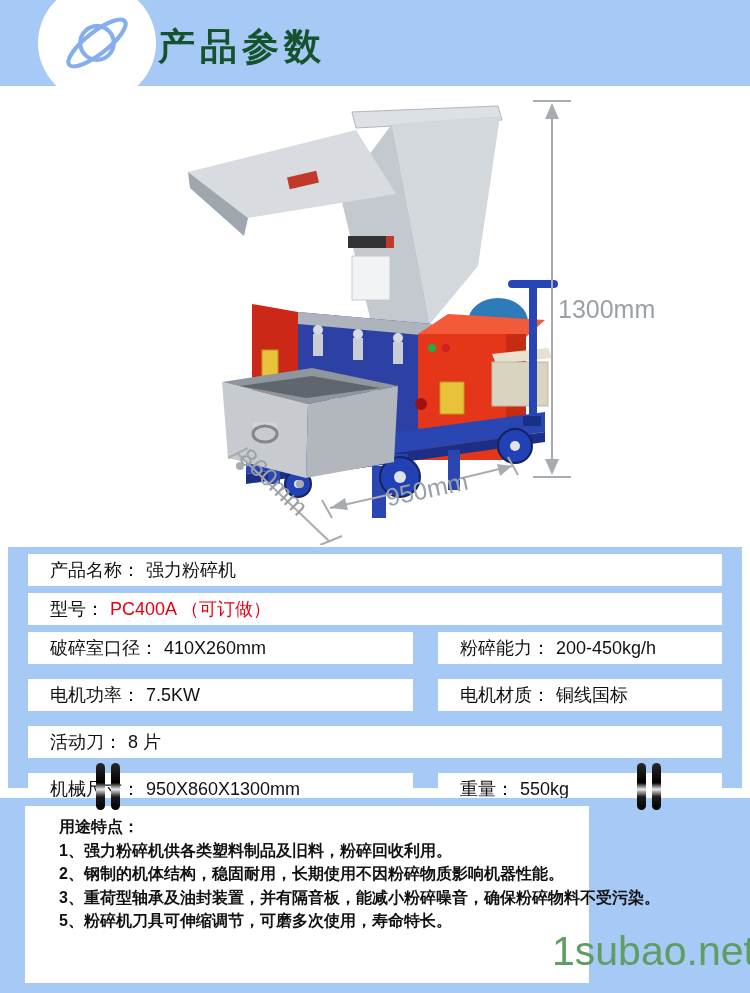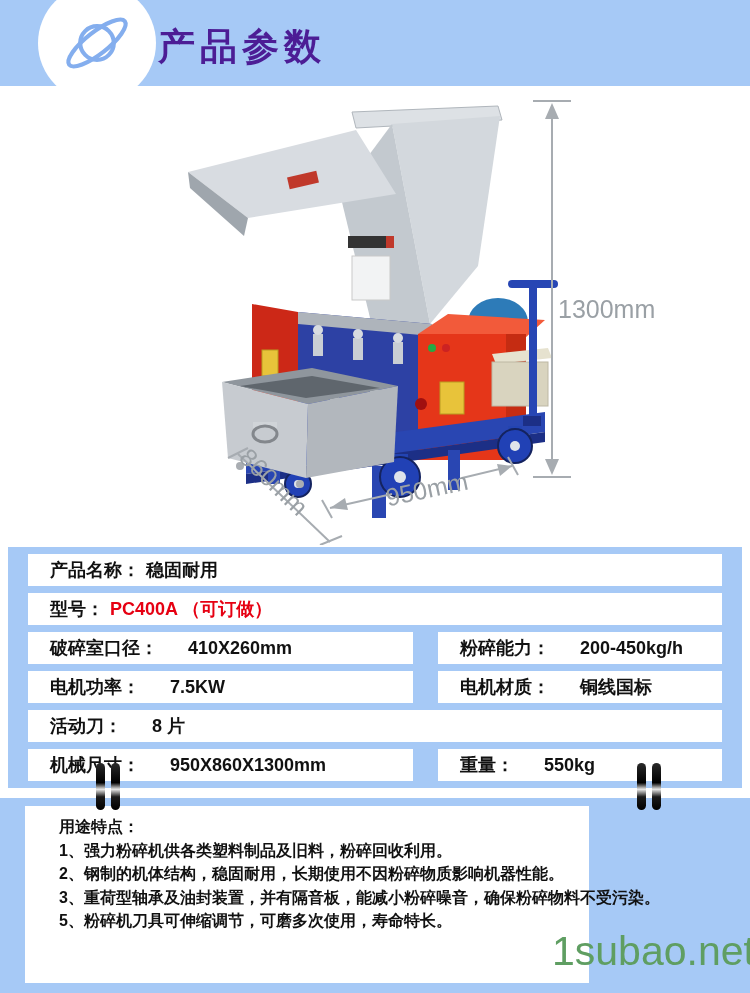--- a/index.html
+++ b/index.html
@@ -4,33 +4,33 @@
 <style>
   html,body{margin:0;padding:0;background:#fff;}
   .page{
     position:relative;width:750px;height:993px;overflow:hidden;background:#fff;
     font-family:"Liberation Sans","DejaVu Sans",sans-serif;
   }
   
   .header{position:absolute;top:0;left:0;width:750px;height:86px;background:var(--header-bg,#a6c9f6);}
   .planet-badge{position:absolute;left:38px;top:-16px;width:118px;height:118px;border-radius:50%;
     background:#fff;display:flex;align-items:center;justify-content:center;}
-  .page-title{position:absolute;left:158px;top:22px;font-size:37px;font-weight:bold;color:#4c1d95;letter-spacing:5px;}
+  .page-title{position:absolute;left:158px;top:22px;font-size:37px;font-weight:bold;color:#14532d;letter-spacing:5px;}
   
   .machine-area{position:absolute;top:86px;left:0;width:750px;height:459px;background:#fff;}
   .machine-area svg{display:block;}
   
   .spec-panel{position:absolute;top:547px;left:8px;width:734px;height:241px;background:var(--panel-bg,#a6c9f6);
     box-sizing:border-box;padding:7px 20px;}
   .srow{height:32px;background:var(--row-bg,#fff);margin-bottom:7px;display:flex;align-items:center;
-    padding-left:22px;box-sizing:border-box;font-size:18px;font-weight:bold;color:var(--text,#111);white-space:nowrap;}
+    padding-left:22px;box-sizing:border-box;font-size:18px;font-weight:normal;color:var(--text,#111);white-space:nowrap;}
   .pair{display:flex;gap:25px;}
   .pair .srow.cell-left{width:385px;flex:0 0 385px;}
   .pair .srow.cell-right{flex:1;}
-  .pair .srow{margin-bottom:0;gap:24px;}
+  .pair .srow{margin-bottom:8px;}
   .pair{margin-bottom:7px;}
   .lbl{margin-right:6px;}
   .val.red{color:var(--accent-red,#e60012);}
   
   .clip{position:absolute;top:763px;width:26px;height:47px;display:flex;gap:6px;z-index:5;}
   .clip .bar{width:9px;height:47px;border-radius:5px;
     background:linear-gradient(180deg,#2a2a2a 0%,#000 42%,#e9e9e9 56%,#1a1a1a 72%,#000 100%);}
   .clip.left{left:96px;} .clip.right{left:637px;}
   
   .features-panel{position:absolute;top:798px;left:0;width:750px;height:195px;background:var(--panel-bg,#a6c9f6);}
@@ -155,21 +155,21 @@
         <line x1="228" y1="372" x2="248" y2="362"></line>
         <line x1="320" y1="459" x2="342" y2="450"></line>
       </g>
       <text x="272" y="404" font-size="25" fill="#9aa0a5" text-anchor="middle" transform="rotate(44 272 398)">860mm</text>
     </svg>
   </div>
 
   <div class="spec-panel">
     <div class="srow">
       <span class="lbl">产品名称：</span>
-      <span class="val">稳固耐用</span>
+      <span class="val">强力粉碎机</span>
     </div>
     <div class="srow">
       <span class="lbl">型号：</span>
       <span class="val red">PC400A （可订做）</span>
     </div>
     <div class="pair">
       <div class="srow cell-left">
         <span class="lbl">破碎室口径：</span>
         <span class="val">410X260mm</span>
       </div>

